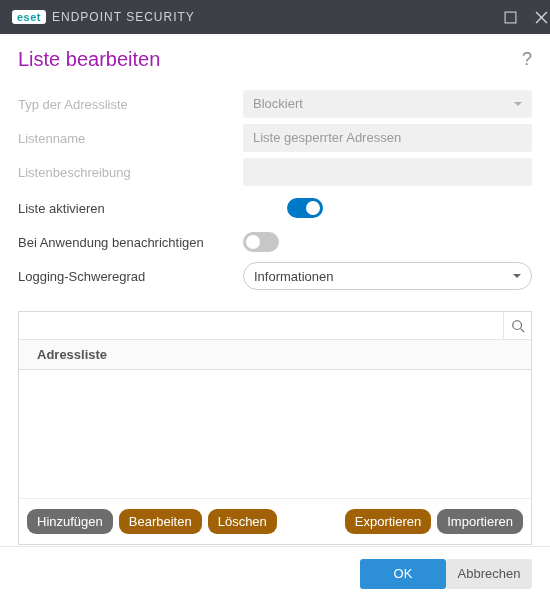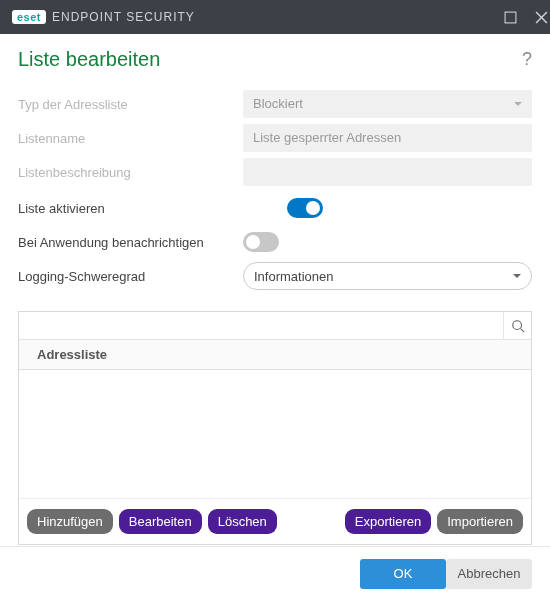--- a/index.html
+++ b/index.html
@@ -56,21 +56,21 @@
     padding: 14px 18px 0 18px;
   }
   .header-row {
     display: flex;
     align-items: center;
     margin-bottom: 18px;
   }
   .page-title {
     font-size: 20px;
     font-weight: 400;
-    color: #15803d;
+    color: #a21caf;
   }
   .help {
     margin-left: auto;
     color: #888;
     font-size: 18px;
     cursor: pointer;
   }
   .form-row {
     display: flex;
     align-items: center;
@@ -194,21 +194,21 @@
   .btn-row .spacer { flex: 1; }
   .sbtn {
     padding: 5px 10px;
     border-radius: 9px;
     font-size: 13px;
     cursor: pointer;
     border: none;
     color: #fff;
   }
   .sbtn.primary { background: #6d6d6d; }
-  .sbtn.disabled { background: #4c1d95; color: #fff; cursor: default; }
+  .sbtn.disabled { background: #a16207; color: #fff; cursor: default; }
   .footer {
     position: absolute;
     bottom: 0;
     left: 0;
     right: 0;
     height: 54px;
     border-top: 1px solid #e7e7e7;
     display: flex;
     align-items: center;
     justify-content: flex-end;

